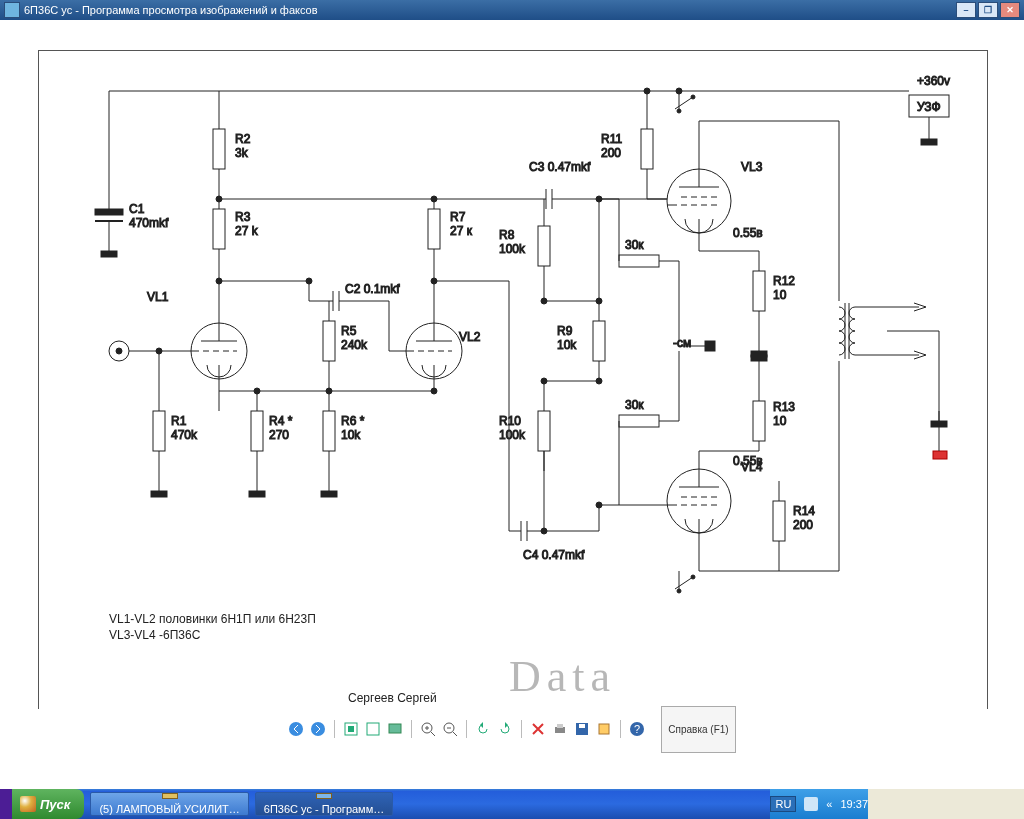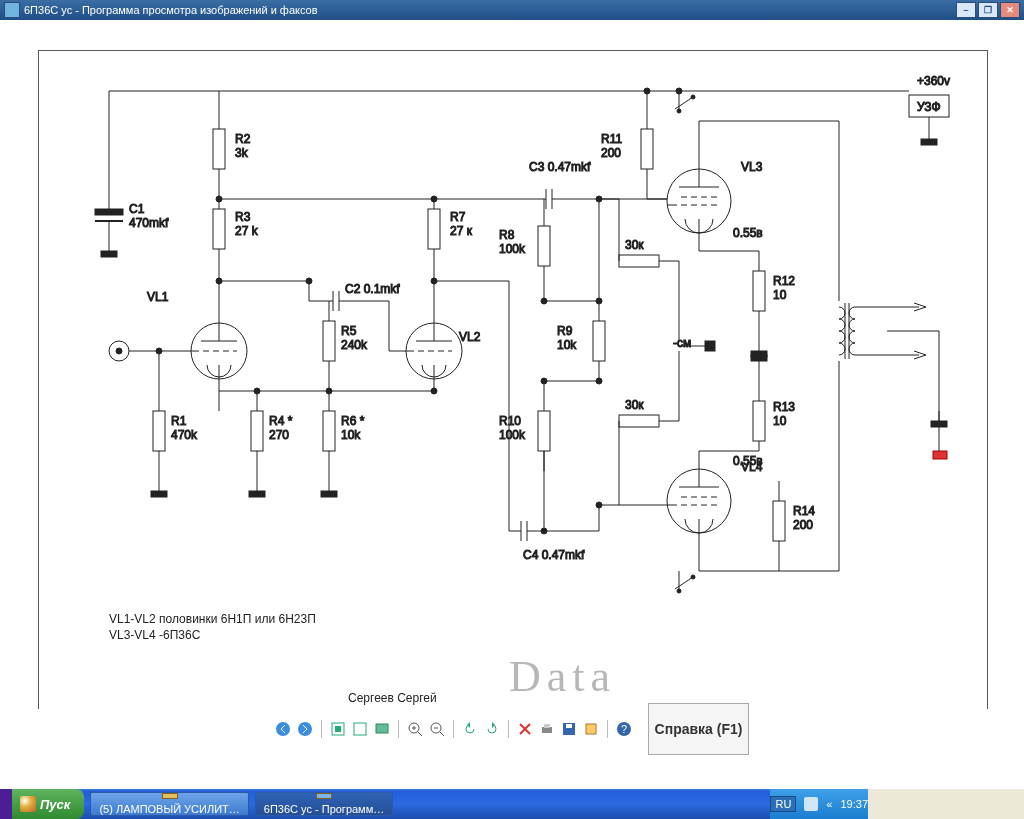--- a/index.html
+++ b/index.html
@@ -17,21 +17,21 @@
   .schematic{position:absolute;left:38px;top:30px;width:948px;height:674px;border:1px solid #555;}
   .schematic svg{width:100%;height:100%;}
   .schematic text{font:12px Arial;fill:#222;}
   .notes{position:absolute;left:70px;top:560px;font:12px Arial;line-height:16px;color:#222;}
   .watermark{position:absolute;left:470px;top:600px;font:44px "Times New Roman";color:#888;letter-spacing:6px;opacity:.6;}
   .author{position:absolute;left:309px;top:640px;font:12px Arial;color:#222;}
   
   .toolbar{position:absolute;left:0;right:0;bottom:0;height:40px;display:flex;align-items:center;justify-content:center;gap:6px;background:#fff;}
   .tbtn{width:16px;height:16px;display:inline-flex;align-items:center;justify-content:center;cursor:pointer;}
   .sep{width:1px;height:18px;background:#bbb;margin:0 2px;}
-  .helpbox{border:1px solid #aaa;padding:17px 6px;background:#f5f5f5;font-size:14px;color:#333;margin-left:10px;font-weight:bold;}
+  .helpbox{border:1px solid #aaa;padding:17px 6px;background:#f5f5f5;font-size:10px;color:#333;margin-left:10px;}
   
   .taskbar{position:absolute;left:12px;right:0;bottom:0;height:30px;background:linear-gradient(#3a80d8,#245edb 8%,#2b6ae0 50%,#1b4db0);display:flex;align-items:center;}
   .start{height:30px;padding:0 14px 0 8px;background:linear-gradient(#5fb45f,#2f8a2f);color:#fff;font-weight:bold;font-style:italic;display:flex;align-items:center;gap:4px;font-size:13px;border-radius:0 8px 8px 0;}
   .start .orb{width:16px;height:16px;border-radius:2px;background:radial-gradient(circle at 30% 30%,#fff,#e0b040 40%,#c06020);}
   .task{height:22px;margin-left:6px;padding:0 8px;background:linear-gradient(#6ea5e8,#3d7ad0);border:1px solid #2a5aa8;color:#fff;display:flex;align-items:center;gap:4px;max-width:170px;font-size:11px;border-radius:2px;flex-direction:column;}
   .task.active{background:linear-gradient(#2f63b6,#244f94);}
   .task .ticon{width:14px;height:14px;background:#e0c060;border:1px solid #806020;}
   .task .ticon.img{background:#7eb6e8;}
   .tray{margin-left:auto;height:30px;background:linear-gradient(#3fa0e8,#1a7dd0);display:flex;align-items:center;padding:0 0;gap:8px;color:#fff;font-size:11px;}
   .lang{background:#2a6fb8;border:1px solid #1a4a80;padding:1px 4px;}

